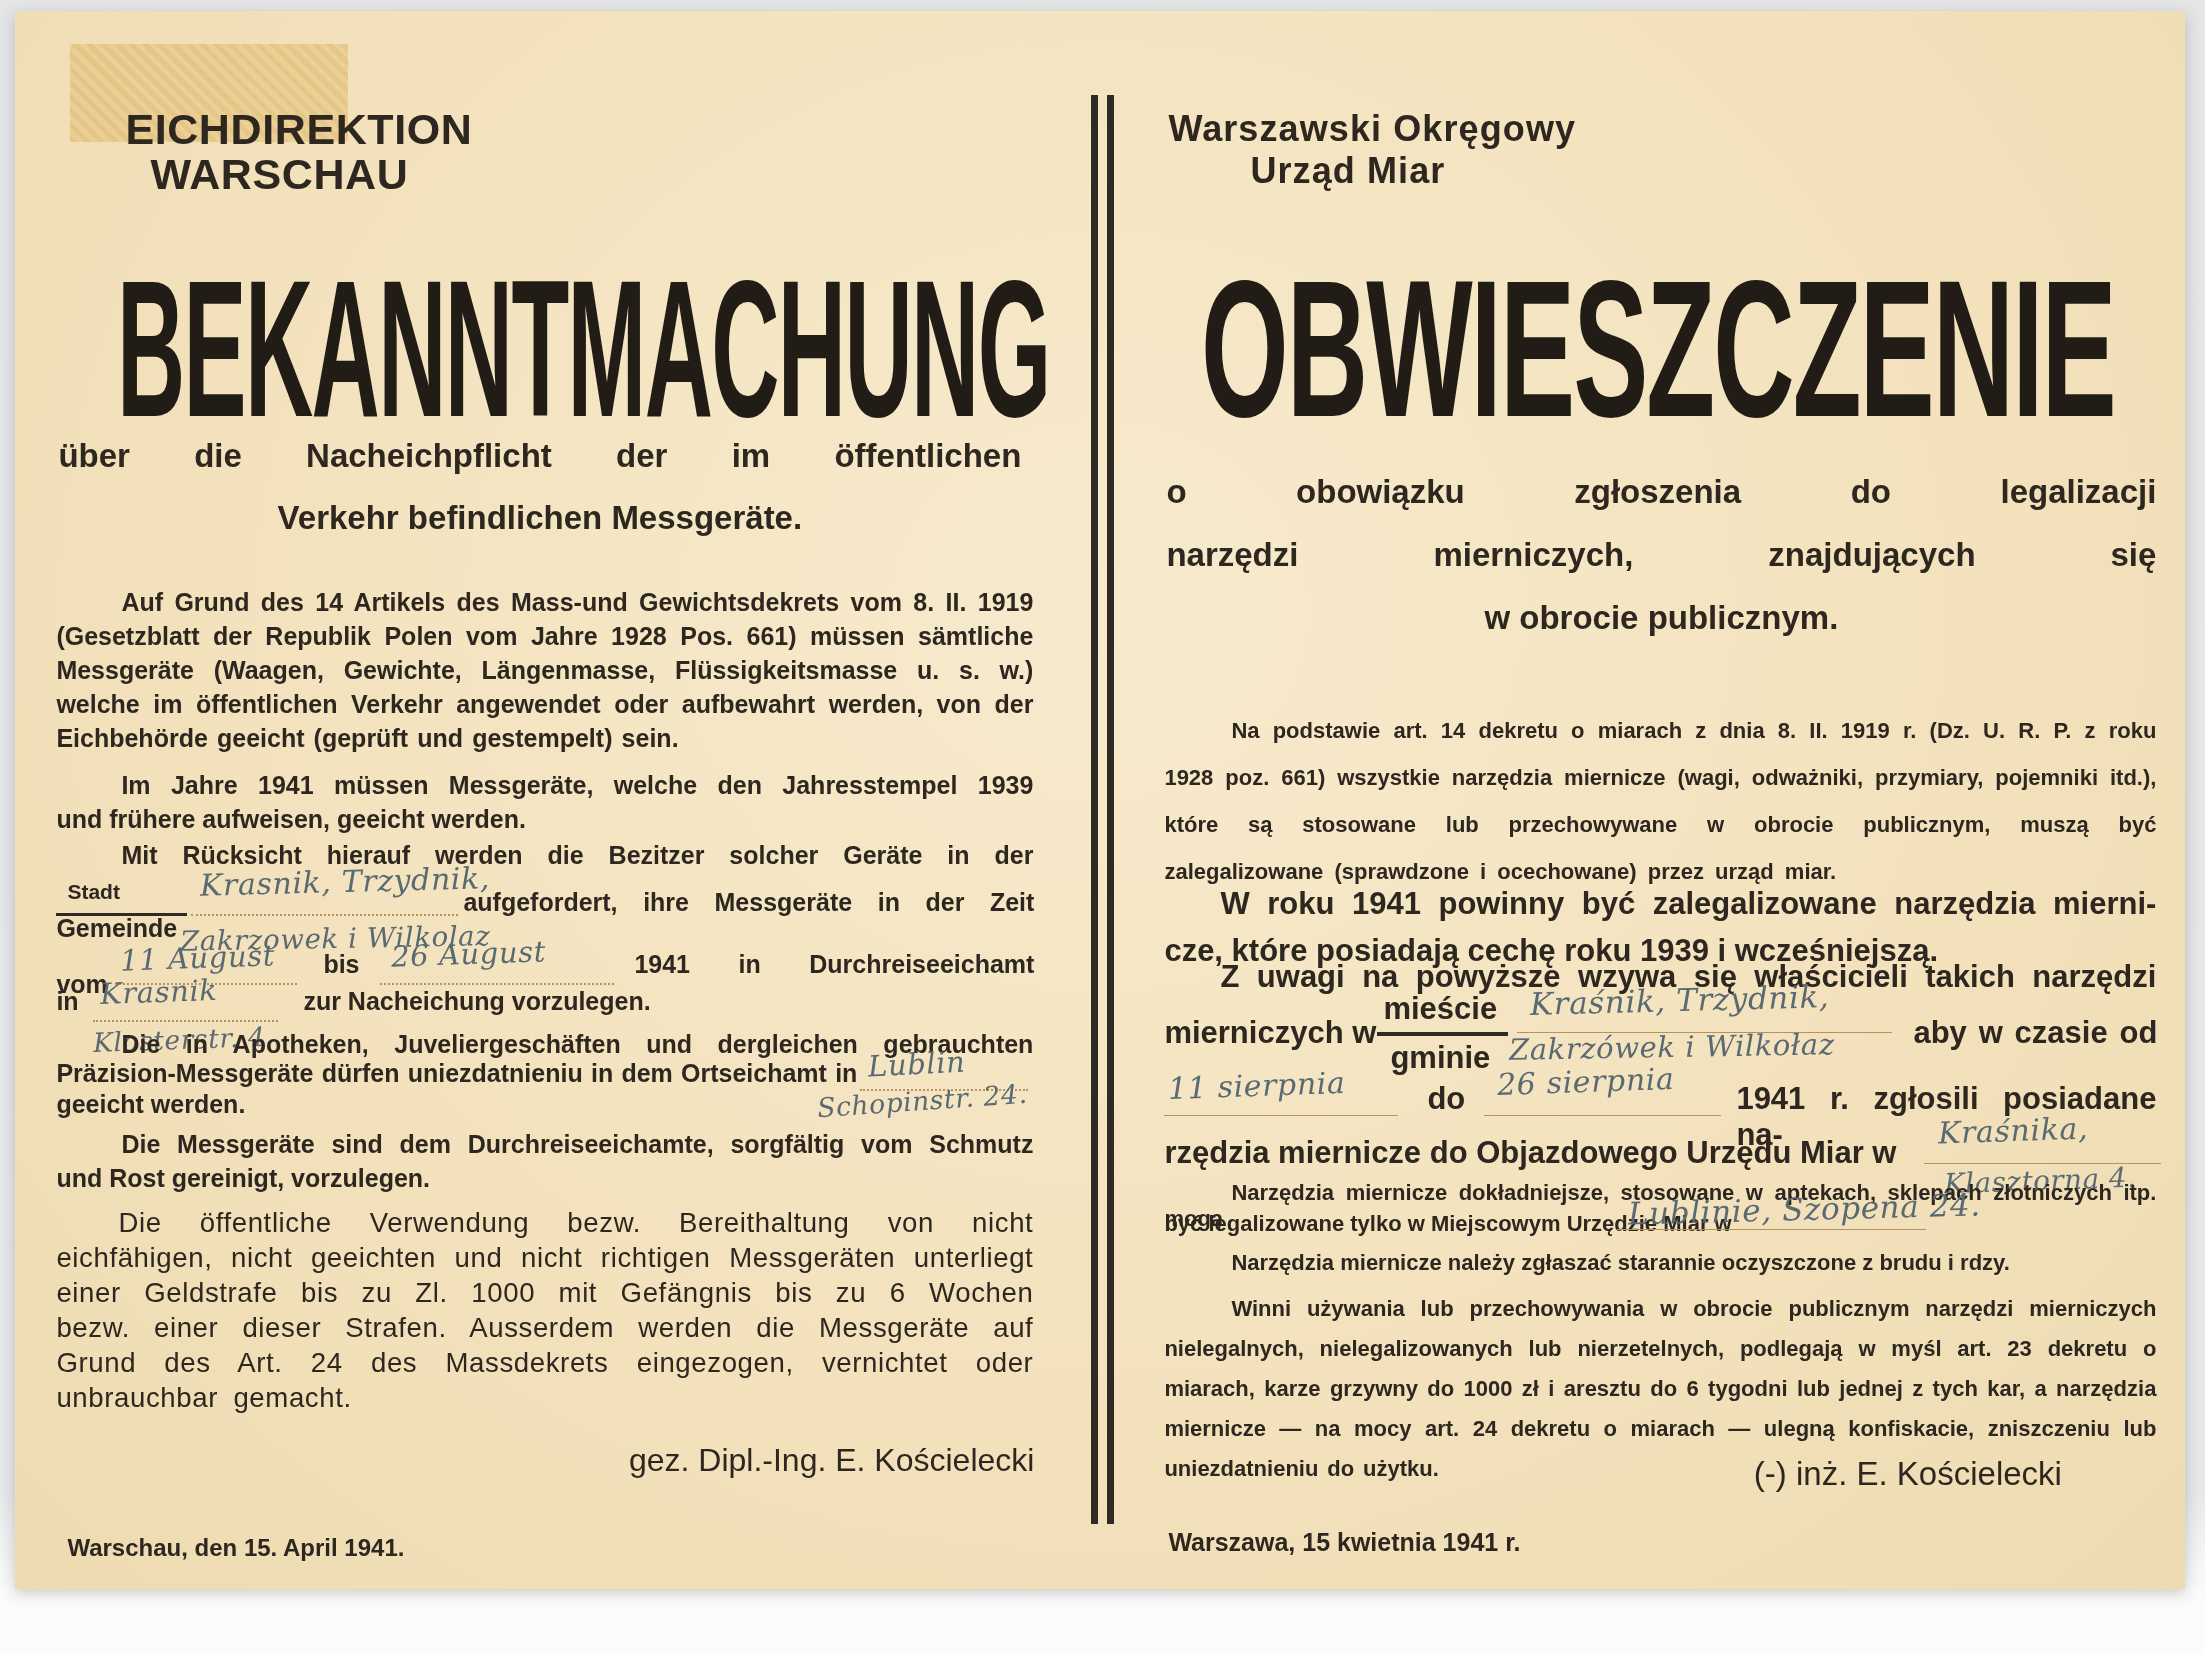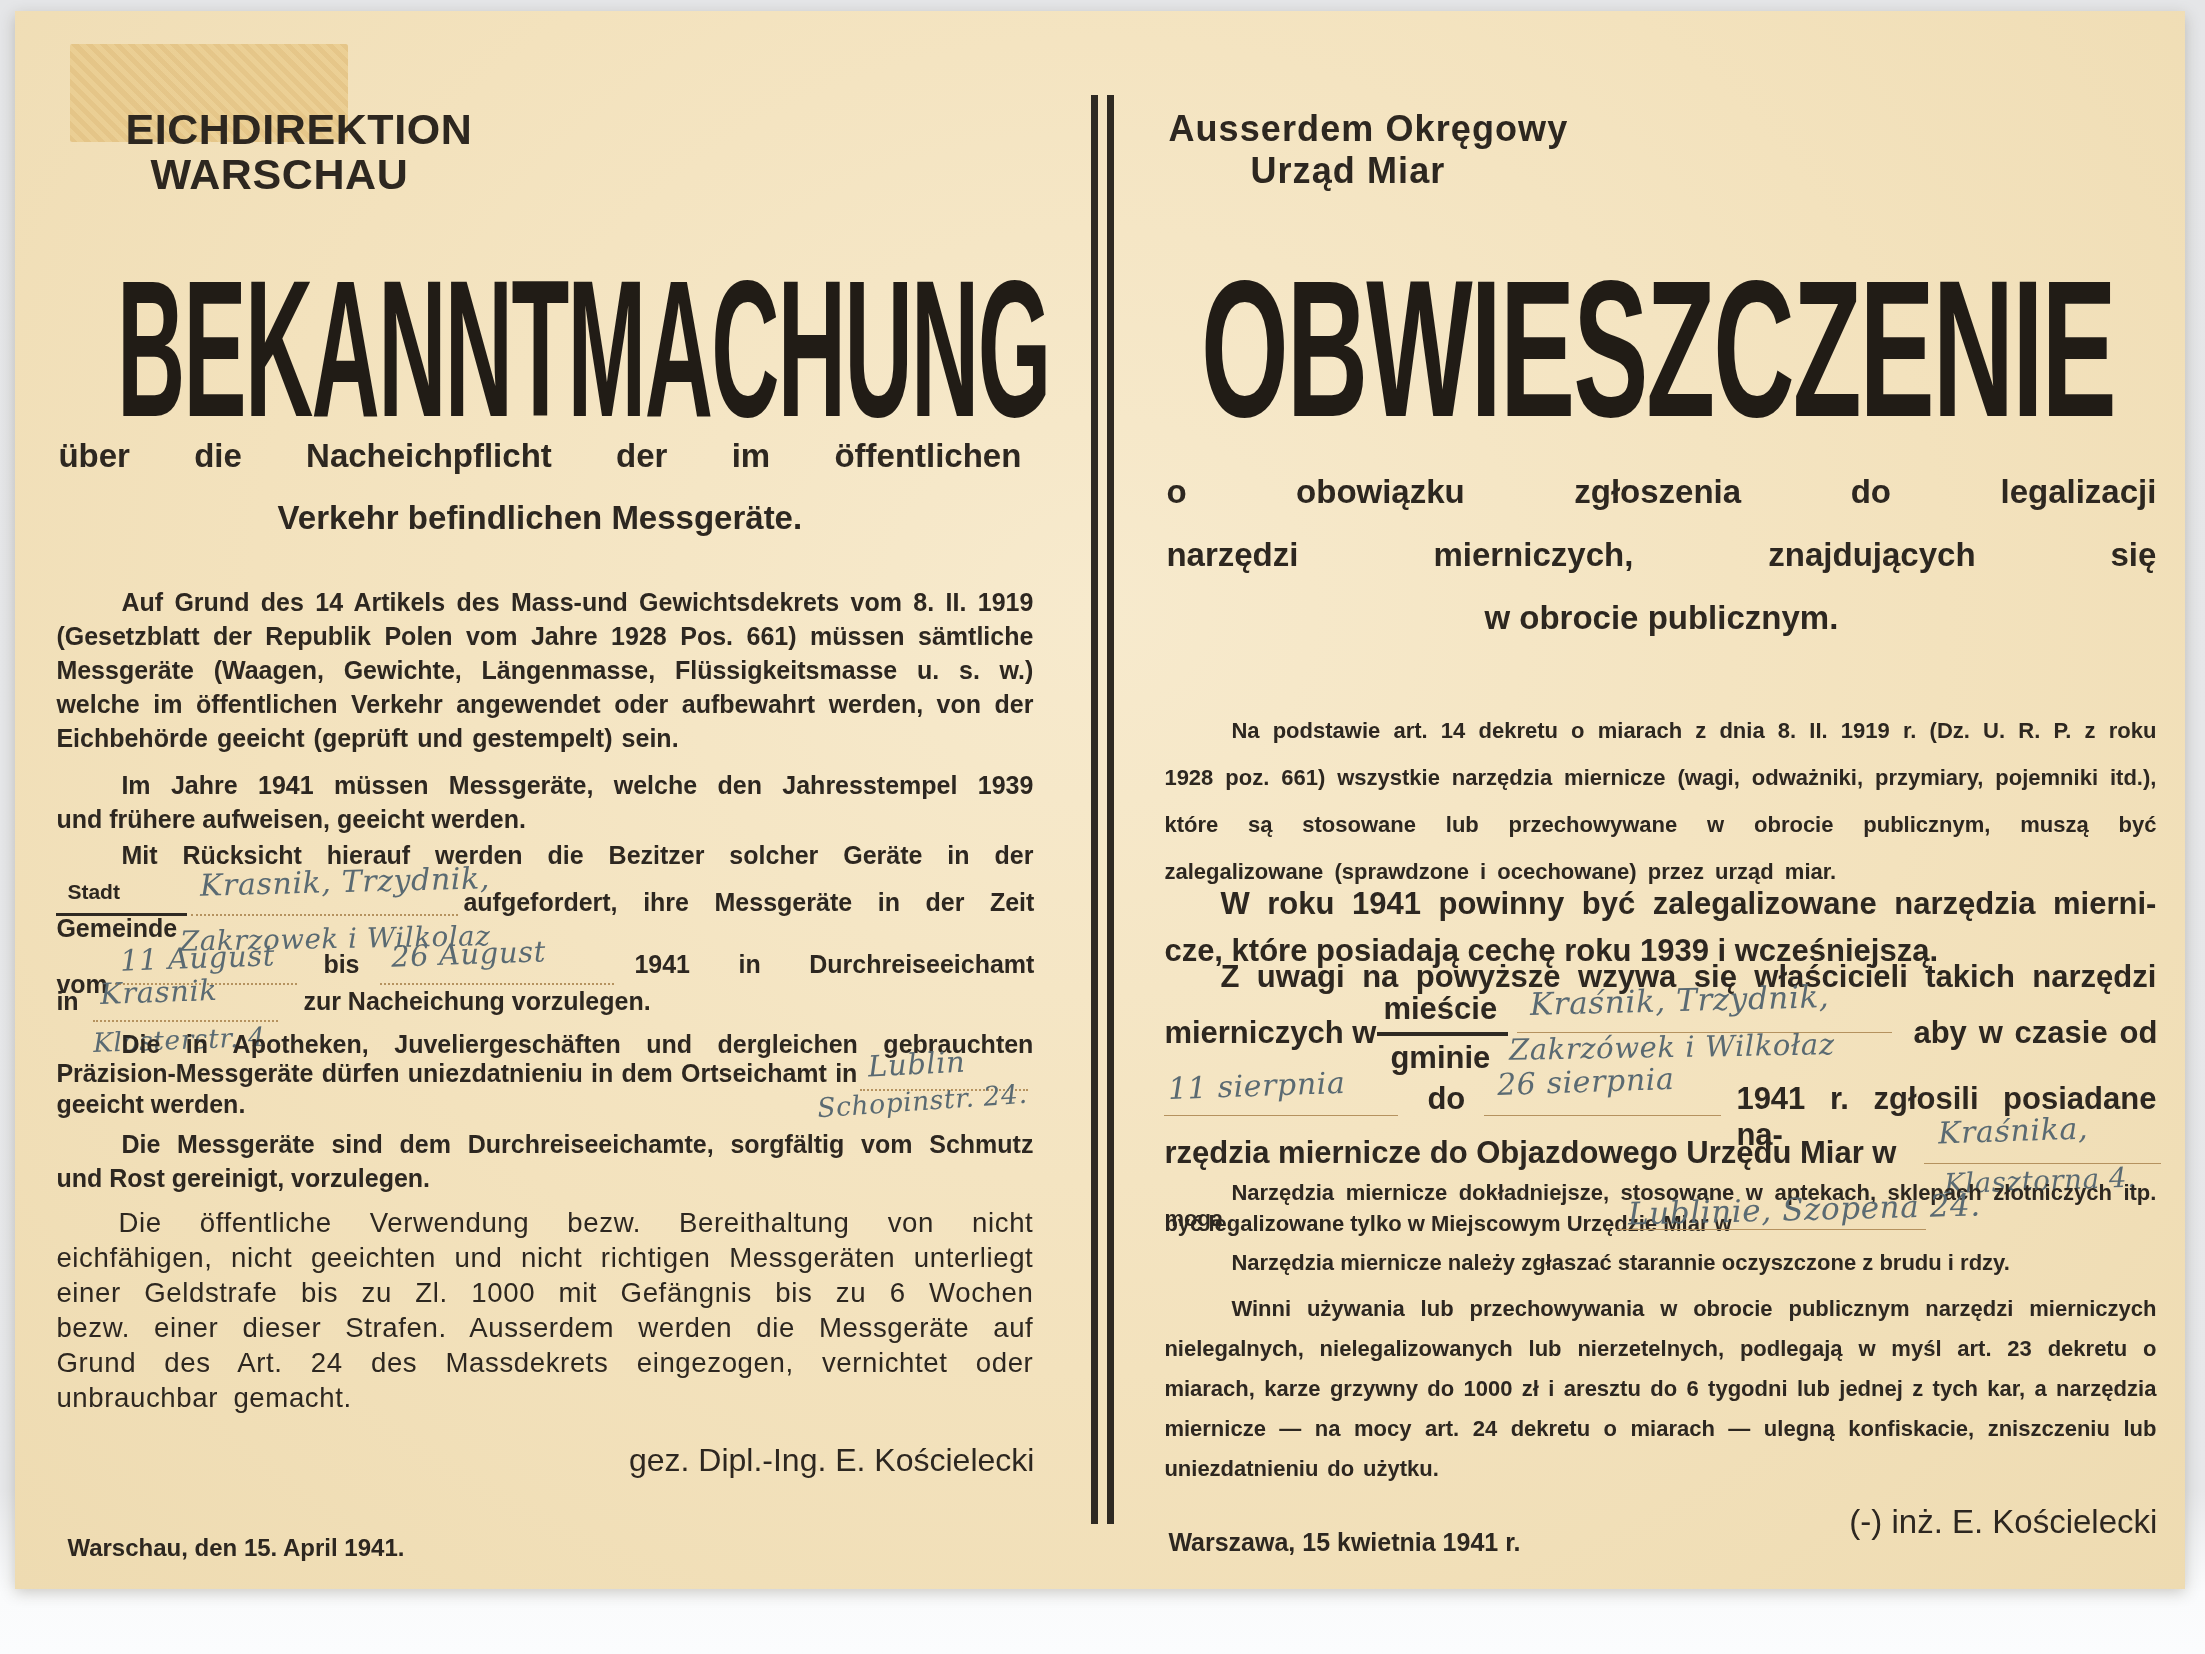--- a/index.html
+++ b/index.html
@@ -97,21 +97,21 @@
     <div class="abs sans" style="left:41px;top:1079px;font-size:25px;">geeicht werden.</div>
 
     <div class="abs sans jall" style="left:41px;top:1119px;width:977px;font-size:25px;text-indent:65px;">Die Messgeräte sind dem Durchreiseeichamte, sorgfältig vom Schmutz</div>
     <div class="abs sans" style="left:41px;top:1153px;font-size:25px;">und Rost gereinigt, vorzulegen.</div>
 
     <div class="abs serif just" style="left:41px;top:1194px;width:977px;font-size:27.6px;line-height:35px;text-indent:62px;word-spacing:7.2px;letter-spacing:0.6px;">Die öffentliche Verwendung bezw. Bereithaltung von nicht eichfähigen, nicht geeichten und nicht richtigen Messgeräten unterliegt einer Geldstrafe bis zu Zl. 1000 mit Gefängnis bis zu 6 Wochen bezw. einer dieser Strafen. Ausserdem werden die Messgeräte auf Grund des Art. 24 des Massdekrets eingezogen, vernichtet oder unbrauchbar gemacht.</div>
 
     <div class="abs serif" style="left:496px;top:1431px;width:523px;font-size:32px;text-align:right;">gez. Dipl.-Ing. E. Kościelecki</div>
     <div class="abs sans" style="left:52px;top:1523px;font-size:24px;">Warschau, den 15. April 1941.</div>
 
-    <div class="abs sans" style="left:1153px;top:97px;font-size:36px;letter-spacing:1.1px;">Ausserdem Okręgowy</div>
+    <div class="abs sans" style="left:1153px;top:97px;font-size:36px;letter-spacing:1.1px;">Warszawski Okręgowy</div>
     <div class="abs sans" style="left:1235px;top:139px;font-size:36px;letter-spacing:1.1px;">Urząd Miar</div>
 
     <div class="abs" style="left:1186px;top:241px;">
       <span class="big-title" style="transform: scaleX(0.580656);">OBWIESZCZENIE</span>
     </div>
 
     <div class="abs sans jall" style="left:1151px;top:462px;width:990px;font-size:33px;">o obowiązku zgłoszenia do legalizacji</div>
     <div class="abs sans jall" style="left:1151px;top:525px;width:990px;font-size:33px;">narzędzi mierniczych, znajdujących się</div>
     <div class="abs sans" style="left:1151px;top:588px;width:990px;font-size:33px;text-align:center;">w obrocie publicznym.</div>
 
@@ -145,18 +145,18 @@
 
     <div class="abs sans jall" style="left:1149px;top:1169px;width:992px;font-size:22px;text-indent:67px;">Narzędzia miernicze dokładniejsze, stosowane w aptekach, sklepach złotniczych itp. mogą</div>
     <div class="abs sans" style="left:1149px;top:1200px;font-size:22px;">być legalizowane tylko w Miejscowym Urzędzie Miar w</div>
     <div class="abs hw" style="left:1613px;top:1180px;font-size:31px;transform:rotate(-1.5deg);">Lublinie, Szopena 24.</div>
     <div class="abs thinline" style="left:1602px;top:1208px;width:309px;height:10px;"></div>
 
     <div class="abs sans" style="left:1149px;top:1239px;width:992px;font-size:22px;text-indent:67px;">Narzędzia miernicze należy zgłaszać starannie oczyszczone z brudu i rdzy.</div>
 
     <div class="abs sans just" style="left:1149px;top:1278px;width:992px;font-size:22px;line-height:40px;text-indent:67px;word-spacing:2.8px;">Winni używania lub przechowywania w obrocie publicznym narzędzi mierniczych nielegalnych, nielegalizowanych lub nierzetelnych, podlegają w myśl art. 23 dekretu o miarach, karze grzywny do 1000 zł i aresztu do 6 tygodni lub jednej z tych kar, a narzędzia miernicze — na mocy art. 24 dekretu o miarach — ulegną konfiskacie, zniszczeniu lub uniezdatnieniu do użytku.</div>
 
-    <div class="abs serif" style="left:1643px;top:1444px;width:499px;font-size:33px;text-align:right;margin-top:48px;">(-) inż. E. Kościelecki</div>
+    <div class="abs serif" style="left:1643px;top:1444px;width:499px;font-size:33px;text-align:center;">(-) inż. E. Kościelecki</div>
     <div class="abs sans" style="left:1153px;top:1517px;font-size:25px;">Warszawa, 15 kwietnia 1941 r.</div>
 
   </div>
 </div>
 
 
 </body></html>

